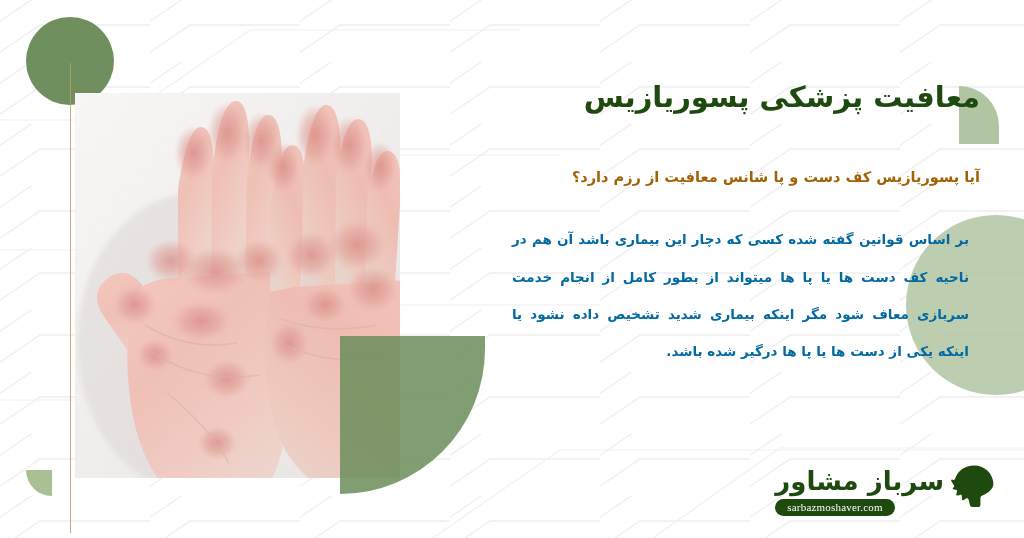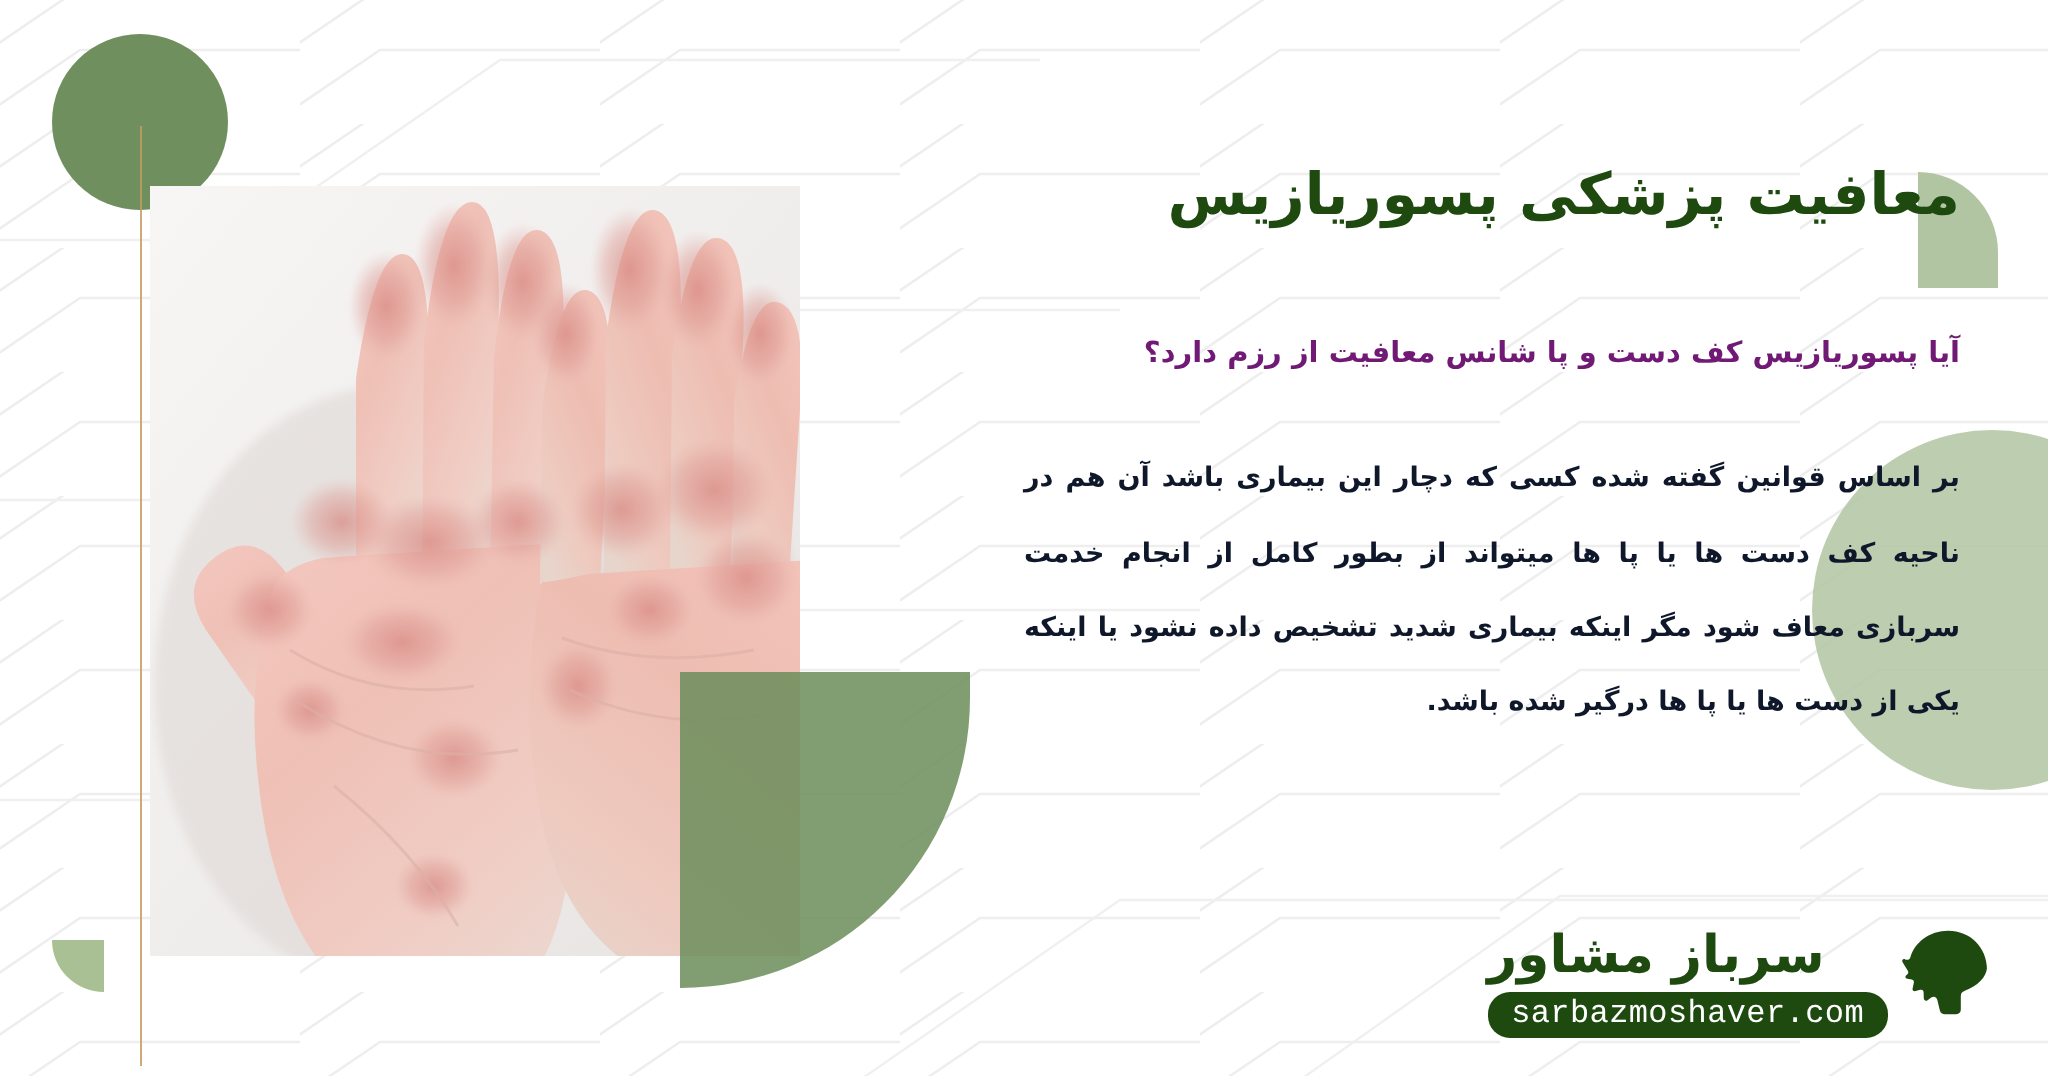--- a/index.html
+++ b/index.html
@@ -123,29 +123,29 @@
     font-weight: bold;
     color: #1e4a10;
     line-height: 1.35;
     letter-spacing: -0.5px;
   }
 
   .subtitle {
     margin: 50px 0 0 0;
     font-size: 14.5px;
     font-weight: bold;
-    color: #701a75;
+    color: #a16207;
     line-height: 1.4;
   }
 
   .body-text {
-    margin: 34px 0 0 0;
+    margin: 34px 11px 0 0;
     font-size: 13.5px;
     font-weight: bold;
-    color: #0f172a;
+    color: #0369a1;
     line-height: 2.75;
     text-align: justify;
     text-align-last: right;
   }
 
   
   .logo {
     position: absolute;
     right: 24px;
     bottom: 16px;
@@ -165,22 +165,22 @@
     font-weight: bold;
     color: #1e4a10;
     line-height: 1.05;
     letter-spacing: -0.5px;
     white-space: nowrap;
   }
   .logo-url {
     margin-top: 4px;
     background: #1e4a10;
     color: #ffffff;
-    font-family: Liberation Mono, monospace;
-    font-size: 16px;
+    font-family: Liberation Serif, serif;
+    font-size: 11px;
     letter-spacing: .2px;
     padding: 2px 12px 3px 12px;
     border-radius: 11px;
     direction: ltr;
     white-space: nowrap;
   }
   .logo-mark {
     width: 52px;
     height: 58px;
     flex: 0 0 52px;

